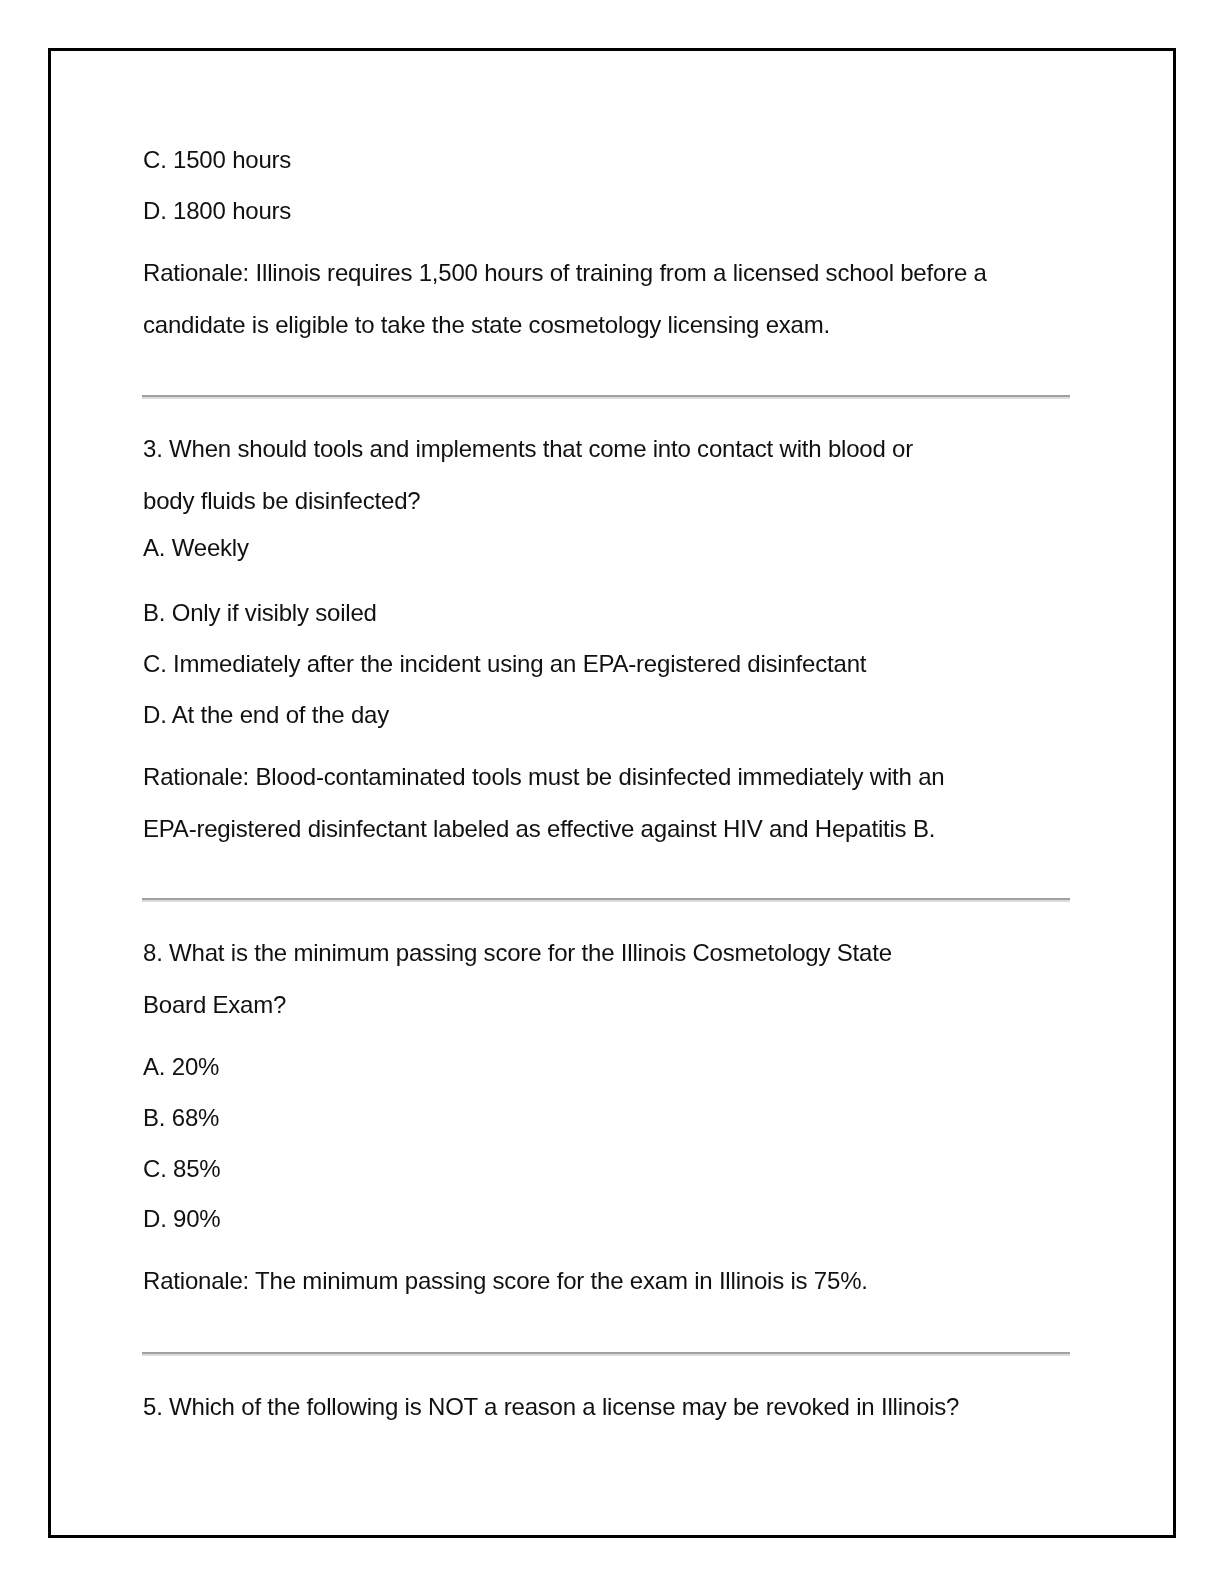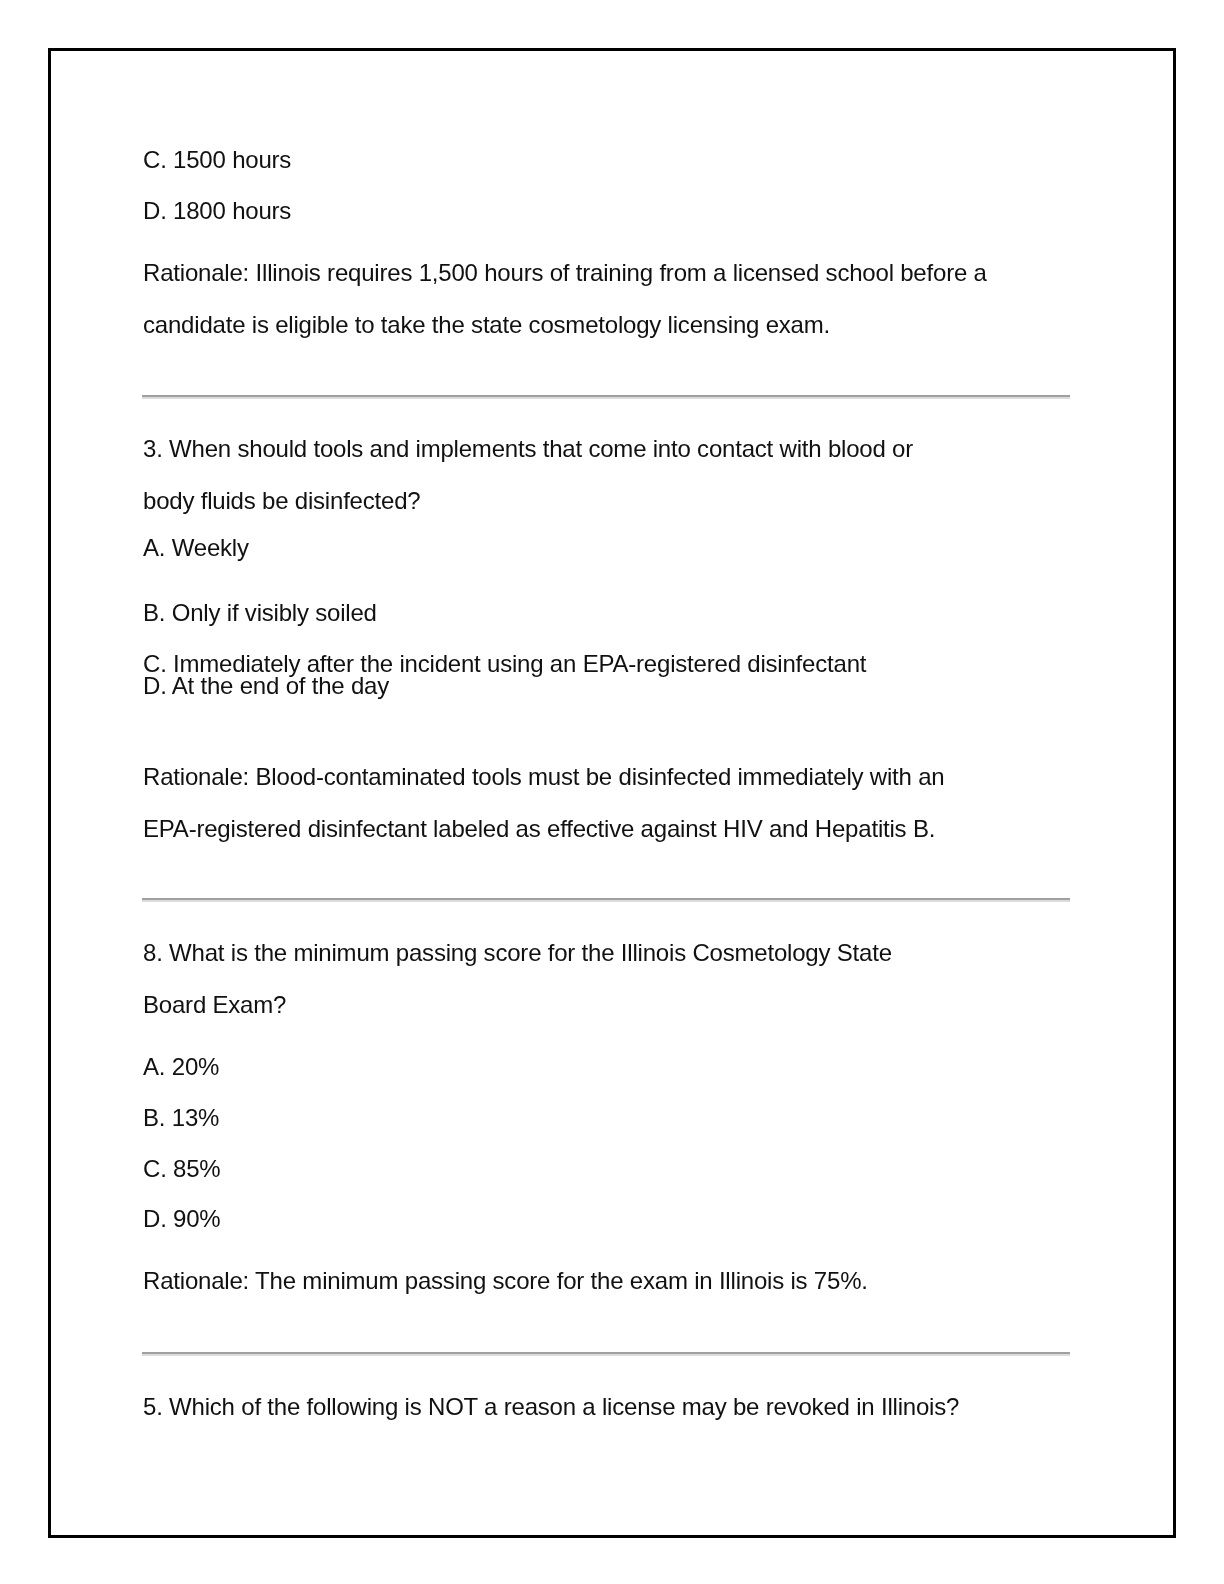--- a/index.html
+++ b/index.html
@@ -22,29 +22,29 @@
 <div class="line" style="top:258px"><span class="bold">Rationale:</span><span> Illinois requires 1,500 hours of training from a licensed school before a</span></div>
 <div class="line" style="top:310px">candidate is eligible to take the state cosmetology licensing exam.</div>
 
 <div class="divider" style="top:395px"></div>
 
 <div class="line bold" style="top:434px">3. When should tools and implements that come into contact with blood or</div>
 <div class="line bold" style="top:486px">body fluids be disinfected?</div>
 <div class="line" style="top:533px">A. Weekly</div>
 <div class="line" style="top:598px">B. Only if visibly soiled</div>
 <div class="line bold" style="top:649px">C. Immediately after the incident using an EPA-registered disinfectant</div>
-<div class="line" style="top:671px">D. At the end of the day</div>
+<div class="line" style="top:700px">D. At the end of the day</div>
 <div class="line" style="top:762px"><span class="bold">Rationale:</span><span> Blood-contaminated tools must be disinfected immediately with an</span></div>
 <div class="line" style="top:814px">EPA-registered disinfectant labeled as effective against HIV and Hepatitis B.</div>
 
 <div class="divider" style="top:898px"></div>
 
 <div class="line bold" style="top:938px">8. What is the minimum passing score for the Illinois Cosmetology State</div>
 <div class="line bold" style="top:990px">Board Exam?</div>
 <div class="line" style="top:1052px">A. 20%</div>
-<div class="line bold" style="top:1103px">B. 13%</div>
+<div class="line bold" style="top:1103px">B. 68%</div>
 <div class="line" style="top:1154px">C. 85%</div>
 <div class="line" style="top:1204px">D. 90%</div>
 <div class="line" style="top:1266px"><span class="bold">Rationale:</span><span> The minimum passing score for the exam in Illinois is 75%.</span></div>
 
 <div class="divider" style="top:1352px"></div>
 
 <div class="line bold" style="top:1392px">5. Which of the following is NOT a reason a license may be revoked in Illinois?</div>
 
 </body></html>

